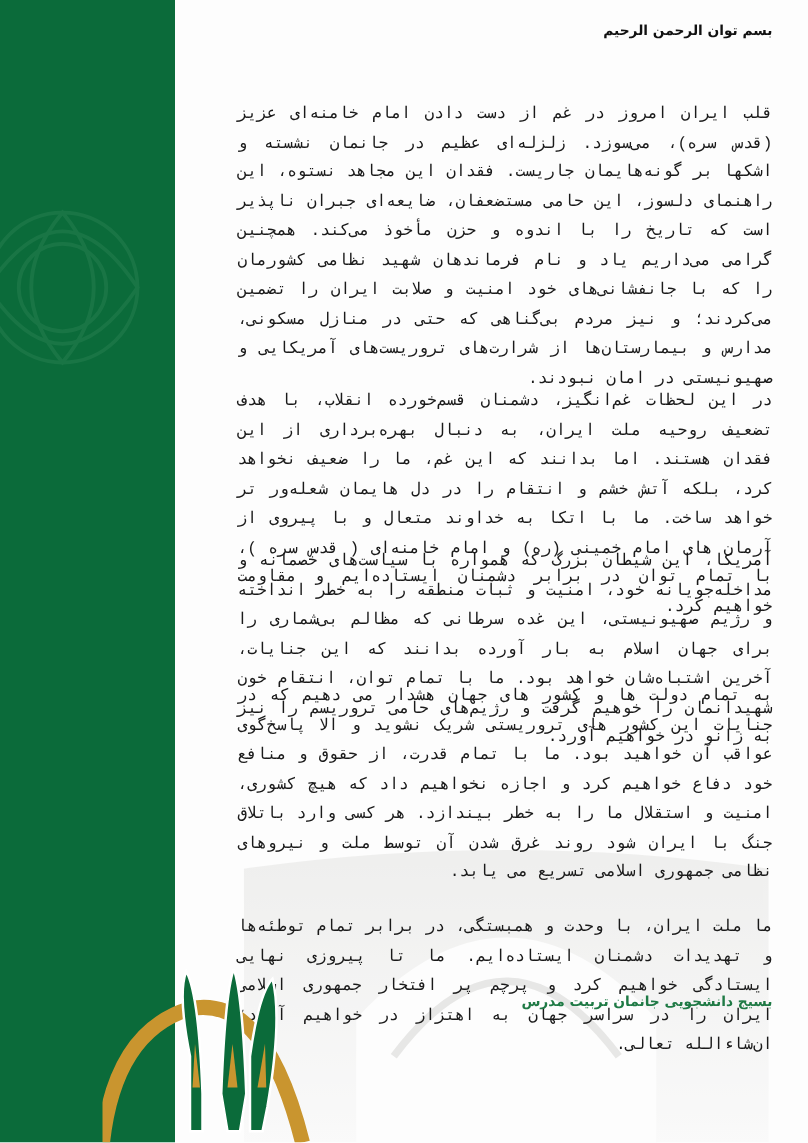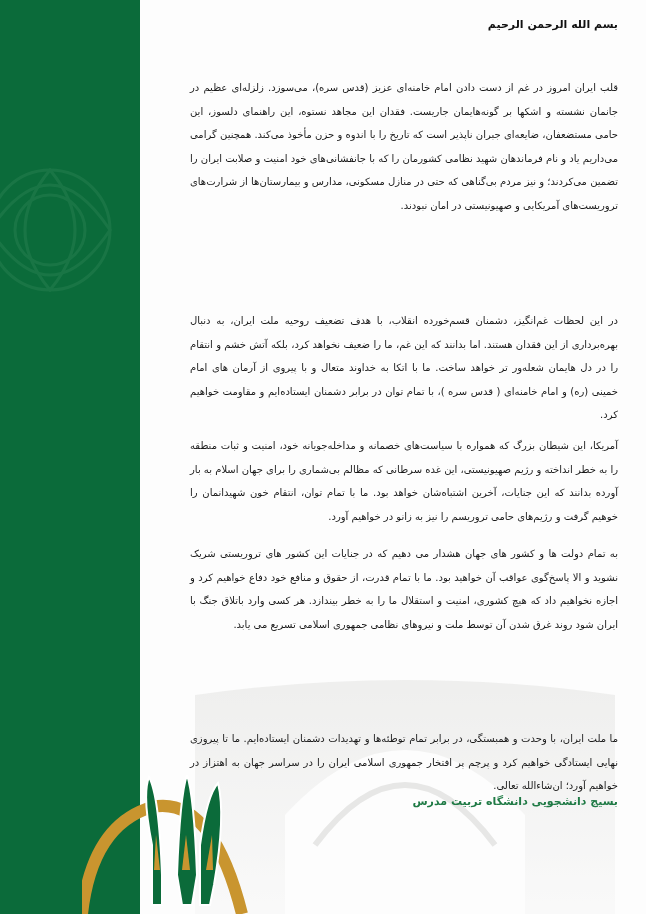--- a/index.html
+++ b/index.html
@@ -25,22 +25,22 @@
     position: absolute; left: 150px; top: 0; width: 478px;
     direction: rtl; text-align: justify;
   }
   .basmala {
     position: absolute; top: 18px; right: 10px;
     font-size: 11px; font-weight: bold; color: #111;
     direction: rtl; white-space: nowrap;
   }
   .para {
     position: absolute; right: 10px; width: 428px;
-    font-size: 10px; line-height: 23.5px; color: #1a1a1a;
-    direction: rtl; text-align: justify; text-align-last: right;
+    font-size: 13px; line-height: 23.5px; color: #1a1a1a;
+    direction: rtl; text-align: justify; text-align-last: right; font-family: Liberation Mono, monospace;
   }
   .p1 { top: 66px; }
   .p2 { top: 277px; margin-top: 32px; }
   .p3 { top: 424px; }
   .p4 { top: 532px; }
   .p5 { top: 717px; }
   .signature {
     position: absolute; top: 795px; right: 10px;
     font-size: 11px; font-weight: bold; color: #1f7a45;
     direction: rtl; white-space: nowrap;
@@ -68,27 +68,27 @@
     <linearGradient id="fade" x1="0" y1="0" x2="0" y2="1">
       <stop offset="0" stop-color="#e4e4e2"></stop>
       <stop offset="1" stop-color="#f7f7f7"></stop>
     </linearGradient>
   </defs>
   <path d="M0 30 Q210 0 420 30 L420 249 L330 249 L330 150 Q210 20 90 150 L90 249 L0 249 Z" fill="url(#fade)"></path>
   <path d="M120 180 Q210 60 300 180" fill="none" stroke="#d6d6d4" stroke-width="6"></path>
 </svg>
 
 <div class="page">
-  <div class="basmala">بسم الله الرحمن الرحیم</div>
+  <div class="basmala">بسم توان الرحمن الرحیم</div>
   <p class="para p1">قلب ایران امروز در غم از دست دادن امام خامنه‌ای عزیز (قدس سره)، می‌سوزد. زلزله‌ای عظیم در جانمان نشسته و اشکها بر گونه‌هایمان جاریست. فقدان این مجاهد نستوه، این راهنمای  دلسوز، این حامی مستضعفان، ضایعه‌ای جبران ناپذیر است که تاریخ را با اندوه و حزن مأخوذ می‌کند. همچنین گرامی می‌داریم یاد و نام فرماندهان شهید نظامی کشورمان را که با جانفشانی‌های خود امنیت و صلابت ایران را تضمین می‌کردند؛ و نیز مردم بی‌گناهی که حتی در منازل مسکونی، مدارس و بیمارستان‌ها از شرارت‌های تروریست‌های آمریکایی و صهیونیستی در امان نبودند.</p>
   <p class="para p2">در این لحظات غم‌انگیز، دشمنان قسم‌خورده انقلاب، با هدف تضعیف روحیه ملت ایران، به دنبال بهره‌برداری از این فقدان هستند. اما بدانند که این غم، ما را ضعیف نخواهد کرد، بلکه آتش خشم و انتقام را در دل هایمان شعله‌ور تر خواهد ساخت. ما با اتکا به خداوند متعال و با پیروی از آرمان های امام خمینی (ره) و امام خامنه‌ای ( قدس سره )، با تمام توان در برابر دشمنان ایستاده‌ایم و مقاومت خواهیم کرد.</p>
   <p class="para p3">آمریکا، این شیطان بزرگ که همواره با سیاست‌های خصمانه و مداخله‌جویانه خود، امنیت و ثبات منطقه را به خطر انداخته و رژیم صهیونیستی، این غده سرطانی که مظالم بی‌شماری را برای جهان اسلام به بار آورده بدانند که این جنایات، آخرین اشتباه‌شان خواهد بود. ما با تمام توان، انتقام خون شهیدانمان را خوهیم گرفت و رژیم‌های حامی تروریسم را نیز به زانو در خواهیم آورد.</p>
   <p class="para p4">به تمام دولت ها و کشور های جهان هشدار می دهیم که در جنایات این کشور های تروریستی شریک نشوید و الا پاسخ‌گوی عواقب آن خواهید بود. ما با تمام قدرت، از حقوق و منافع خود دفاع خواهیم کرد و اجازه نخواهیم داد که هیچ کشوری، امنیت و استقلال ما را به خطر بیندازد. هر کسی وارد باتلاق جنگ با ایران شود روند غرق شدن آن توسط ملت و نیروهای نظامی جمهوری اسلامی تسریع می یابد.</p>
   <p class="para p5">ما ملت ایران، با وحدت و همبستگی، در برابر تمام توطئه‌ها و تهدیدات دشمنان ایستاده‌ایم. ما تا پیروزی نهایی ایستادگی خواهیم کرد و پرچم پر افتخار جمهوری اسلامی ایران را در سراسر جهان به اهتزاز در خواهیم آورد؛ ان‌شاءالله تعالی.</p>
-  <div class="signature">بسیج دانشجویی دانشگاه تربیت مدرس</div>
+  <div class="signature">بسیج دانشجویی جانمان تربیت مدرس</div>
 </div>
 
 <svg class="logo" viewBox="0 0 180 139">
 
   <path d="M0 139 Q10 50 70 32 Q130 20 160 139" fill="none" stroke="#c9952f" stroke-width="12"></path>
 
   <g fill="#0b6b3a" stroke="#ffffff" stroke-width="2">
     <path d="M70 70 Q60 20 67 2 Q77 20 80 100 L80 130 L70 130 Z"></path>
     <path d="M95 100 Q98 20 105 0 Q112 20 115 100 L110 130 L100 130 Z"></path>
     <path d="M118 70 Q125 20 136 8 Q144 40 132 110 L128 130 L118 130 Z"></path>

